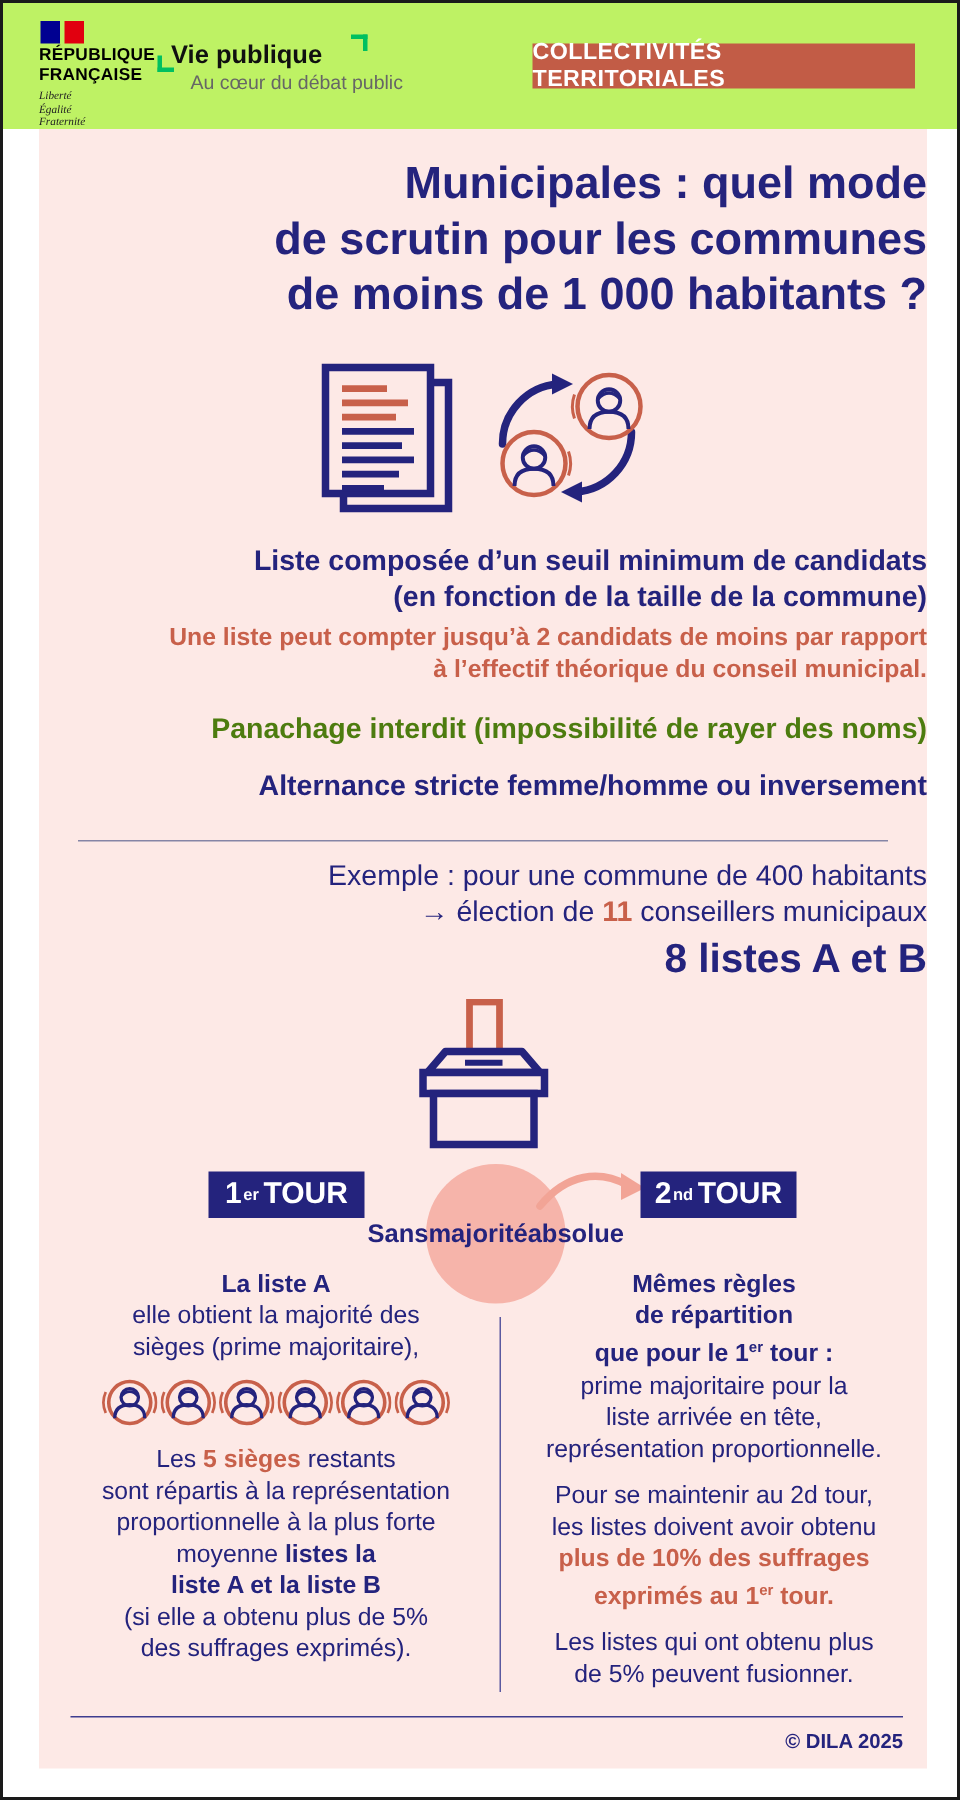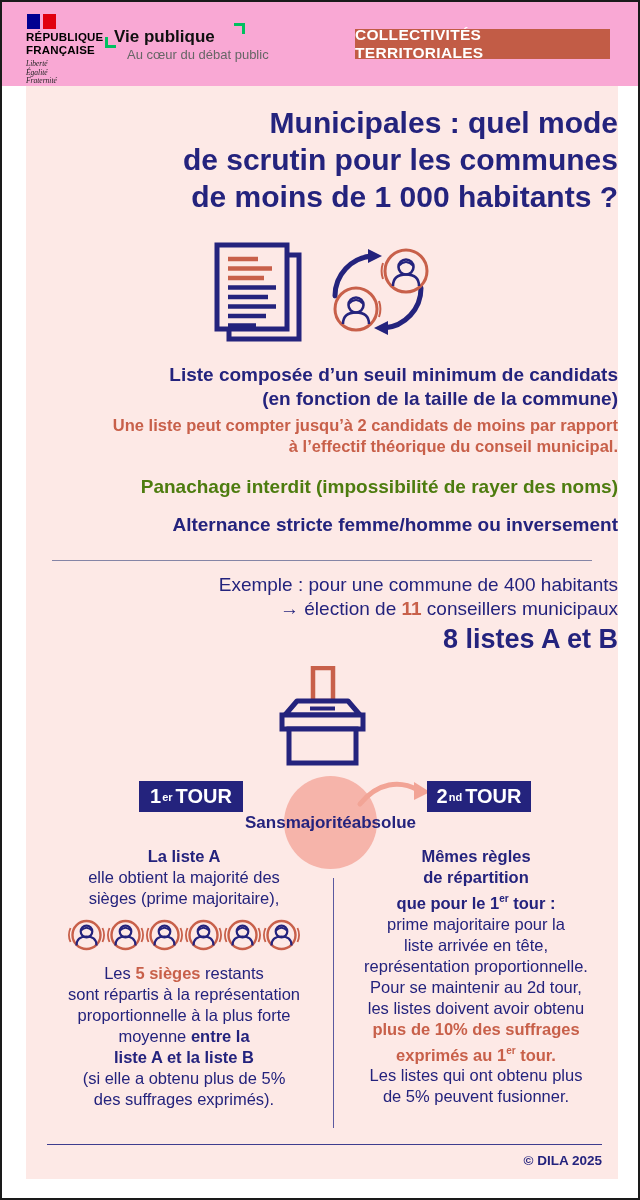--- a/index.html
+++ b/index.html
@@ -7,21 +7,21 @@
     position:relative;
     width:640px;height:1200px;
     background:#ffffff;
     border:2px solid #1a1a1a;
     box-sizing:border-box;
     overflow:hidden;
     font-family:"Liberation Sans", sans-serif;
     margin:0 auto;
   }
   
-  .hdr{position:absolute;left:0;top:0;width:100%;height:84px;background:#f9a8d4;}
+  .hdr{position:absolute;left:0;top:0;width:100%;height:84px;background:#bef264;}
   .marianne{position:absolute;left:24px;top:12px;width:110px;}
   .flag{display:flex;gap:3px;height:15px;margin-left:1px;margin-bottom:2px;}
   .flag .b{width:13px;height:15px;background:#000091;}
   .rf-name{font-weight:bold;color:#000;font-size:11.5px;line-height:12.5px;letter-spacing:.2px;}
   .rf-motto{margin-top:4px;font-family:"Liberation Serif",serif;font-style:italic;font-size:7.5px;line-height:8.5px;color:#222;}
   .vp{position:absolute;left:103px;top:26px;width:130px;}
   .vp-name{position:relative;font-weight:bold;color:#101010;font-size:17px;line-height:18px;padding-left:9px;}
   .vp-tag{font-size:13px;color:#666;margin-top:1px;padding-left:22px;white-space:nowrap;}
   .brk{position:absolute;width:8px;height:8px;}
   .brk-bl{left:0;bottom:-2px;border-left:3.5px solid #00c060;border-bottom:3.5px solid #00c060;}
@@ -60,21 +60,21 @@
     background:#f6b4aa;display:flex;flex-direction:row;align-items:center;justify-content:center;
     font-weight:bold;font-size:17px;line-height:20px;color:#24237d;text-align:center;
   }
   .arrow-svg{position:absolute;left:330px;top:692px;}
   .colL{position:absolute;left:8px;top:760px;width:300px;text-align:center;
         font-size:16.5px;line-height:21px;color:#24237d;}
   .colR{position:absolute;left:316px;top:760px;width:268px;text-align:center;
         font-size:16.5px;line-height:21px;color:#24237d;}
   .colR sup,.colL sup{font-size:10px;}
   .seats-row{display:flex;justify-content:center;gap:2px;margin:5px 0 7px 0;}
-  .mt{}
+  .mt{margin-top:10px;}
   .vdiv{position:absolute;left:307px;top:792px;width:0;height:250px;border-left:1px solid #5a59a0;}
   .hdiv2{position:absolute;top:1058px;left:21px;right:16px;height:0;border-top:1px solid #3e3d8f;}
   .copyright{position:absolute;top:1067px;right:16px;font-size:13.5px;font-weight:bold;color:#24237d;}
 </style>
 </head>
 <body>
 
 <div class="page">
 
   <div class="hdr">
@@ -257,21 +257,21 @@
     <path d="M 12.7 17 q 5.8 -6.5 11.6 0" fill="none" stroke="#24237d" stroke-width="1.8"></path>
     <path d="M 8.5 31.5 c 0 -7 4.5 -9 10 -9 c 5.5 0 10 2 10 9" fill="none" stroke="#24237d" stroke-width="2.2"></path>
   </svg>
 </div>
       <div>
         <span>Les </span><span class="salmon b">5 sièges</span><span> restants</span>
       </div>
       <div>sont répartis à la représentation</div>
       <div>proportionnelle à la plus forte</div>
       <div>
-        <span>moyenne </span><span class="b">entre la</span>
+        <span>moyenne </span><span class="b">listes la</span>
       </div>
       <div class="b">liste A et la liste B</div>
       <div>(si elle a obtenu plus de 5%</div>
       <div>des suffrages exprimés).</div>
     </div>
 
     <div class="vdiv"></div>
 
     <div class="colR">
       <div class="b">Mêmes règles</div>

